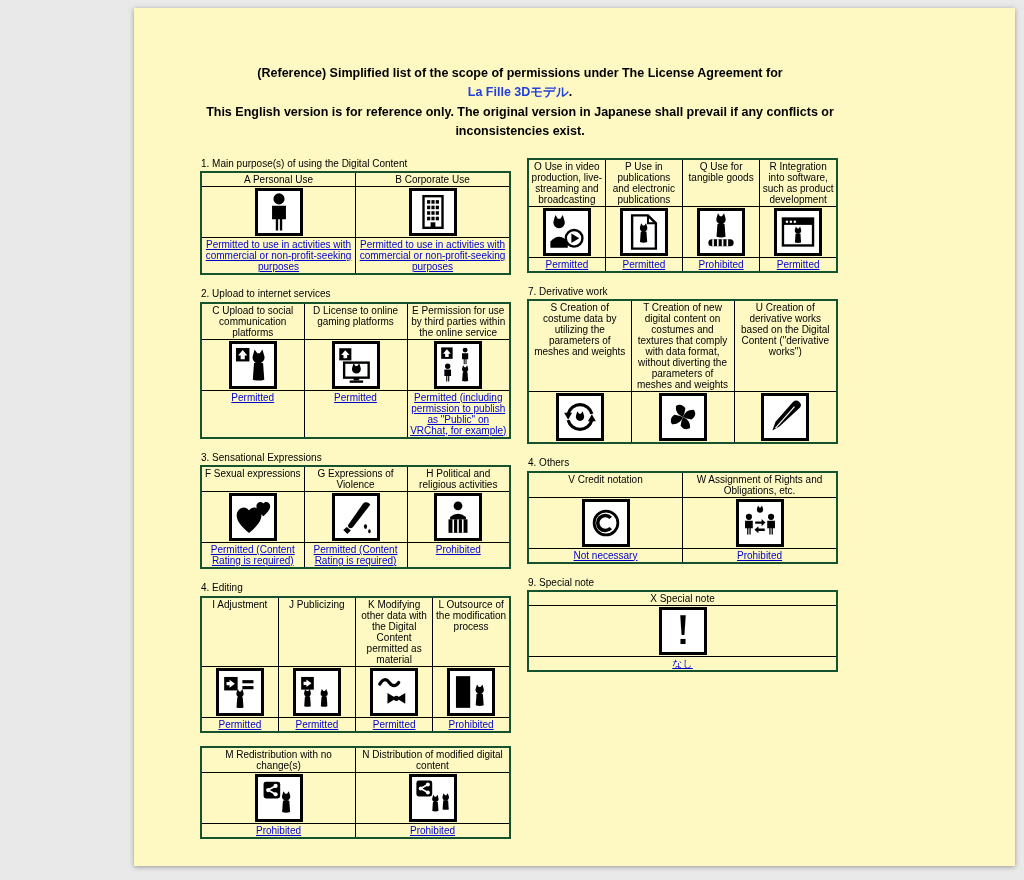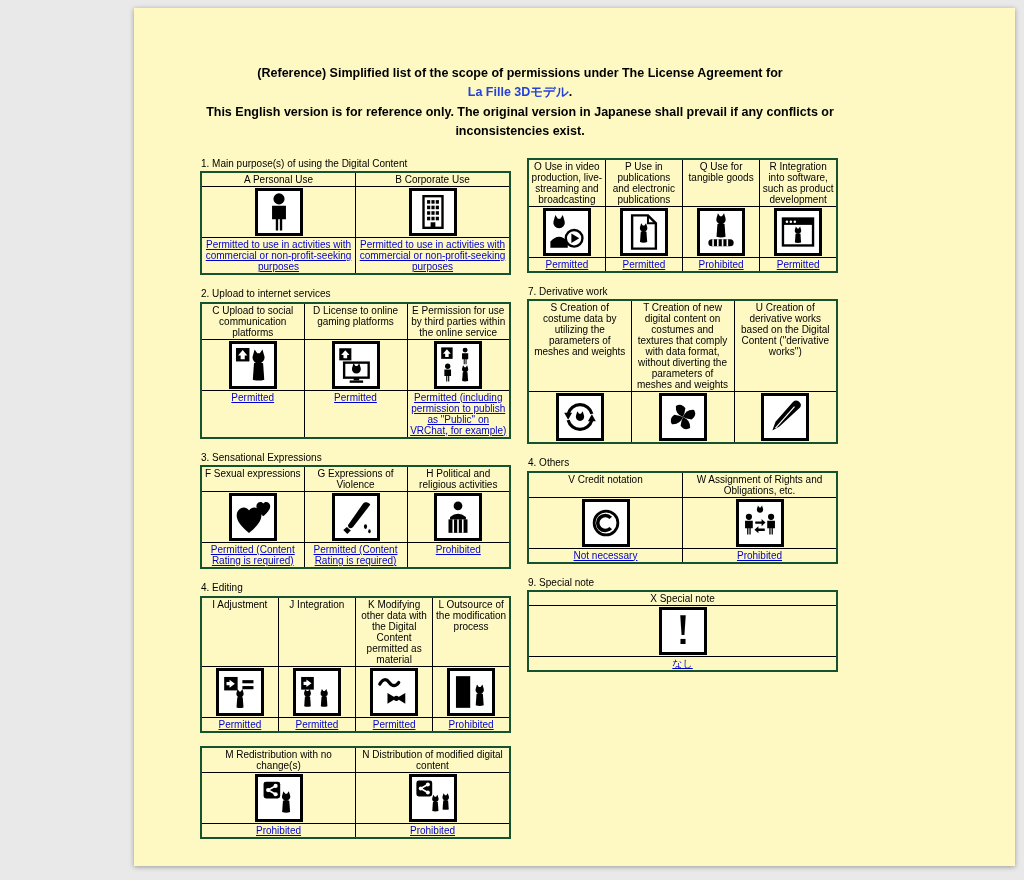--- a/index.html
+++ b/index.html
@@ -234,21 +234,21 @@
         </tbody>
           </table>
       </div>
 
       <div class="section">
         <div class="sec-label">4. Editing</div>
         <table class="perm hdr-left">
           <tbody>
               <tr>
             <td class="hdr">I Adjustment</td>
-            <td class="hdr">J Integration</td>
+            <td class="hdr">J Publicizing</td>
             <td class="hdr">K Modifying other data with the Digital Content permitted as material</td>
             <td class="hdr">L Outsource of the modification process</td>
           </tr>
           <tr>
             <td class="iconcell"><div class="icon-frame">
                     <svg width="38" height="38" viewBox="0 0 48 48">
                       <rect x="4" y="5" width="17" height="17"></rect>
                       <path fill="#fff" d="M17.5 13.5 L10.8 18.5 V15.6 H7 V11.4 H10.8 V8.5 Z"></path>
                       <rect x="27" y="9" width="14" height="4"></rect>
                       <rect x="27" y="16.5" width="14" height="4"></rect>

